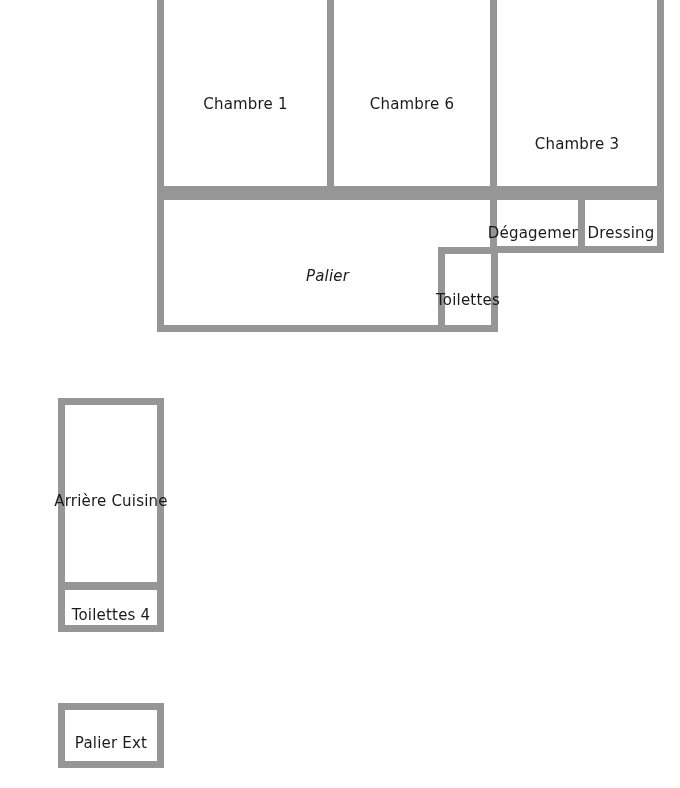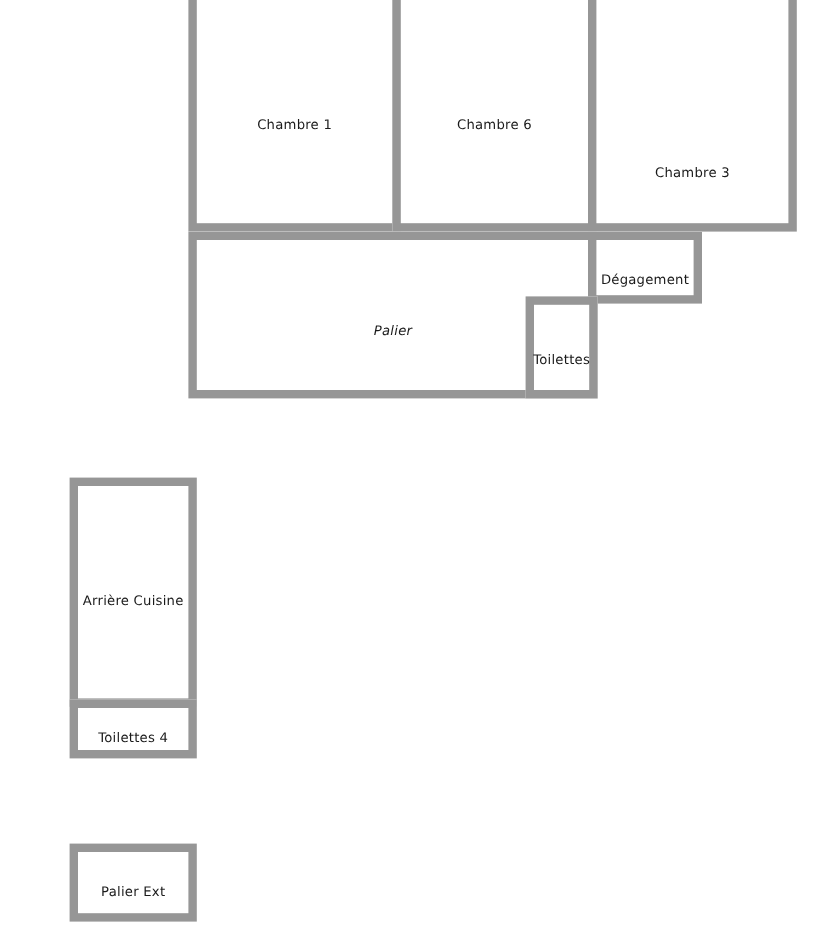--- a/index.html
+++ b/index.html
@@ -23,21 +23,21 @@
     position: absolute;
     box-sizing: border-box;
     background: #ffffff;
     border-style: solid;
     border-color: #969696;
     display: flex;
     align-items: center;
     justify-content: center;
   }
   .room-label {
-    font-size: 11px;
+    font-size: 15px;
     color: #1a1a1a;
     line-height: 1;
     white-space: nowrap;
     letter-spacing: 0.2px;
     text-align: left;
     pointer-events: none;
   }
   .label-anchor {
     position: absolute;
     left: 50%;
@@ -63,20 +63,23 @@
       </div>
       <div class="room" style="left: 490px; top: -7px; width: 174px; height: 200px; border-width: 7px; border-color: rgb(150, 150, 150); background: rgb(255, 255, 255);">
         <span class="room-label label-anchor" style="color: rgb(26, 26, 26); top: 104px; margin-top: 40px;">Chambre 3</span>
       </div>
       <div class="room" style="left: 157px; top: 193px; width: 341px; height: 139px; border-width: 7px; border-color: rgb(150, 150, 150); background: rgb(255, 255, 255); font-style: italic;">
         <span class="room-label label-anchor" style="color: rgb(26, 26, 26); top: 76px;">Palier</span>
       </div>
       <div class="room" style="left: 490px; top: 193px; width: 95px; height: 60px; border-width: 7px; border-color: rgb(150, 150, 150); background: rgb(255, 255, 255);">
         <span class="room-label label-anchor" style="color: rgb(26, 26, 26); top: 33px;">Dégagement</span>
       </div>
+      <div class="room" style="left: 578px; top: 193px; width: 86px; height: 60px; border-width: 7px; border-color: rgb(150, 150, 150); background: rgb(255, 255, 255);">
+        <span class="room-label label-anchor" style="color: rgb(26, 26, 26); top: 33px;">Dressing</span>
+      </div>
       <div class="room" style="left: 438px; top: 247px; width: 60px; height: 85px; border-width: 7px; border-color: rgb(150, 150, 150); background: rgb(255, 255, 255);">
         <span class="room-label label-anchor" style="color: rgb(26, 26, 26); top: 46px;">Toilettes</span>
       </div>
     </div>
     <div style="position: absolute; left: 0px; top: 0px; width: 100%; height: 100%;">
       <div class="room overflow" style="left: 58px; top: 398px; width: 106px; height: 191px; border-width: 7px; border-color: rgb(150, 150, 150); background: rgb(255, 255, 255);">
         <span class="room-label label-anchor" style="color: rgb(26, 26, 26); top: 96px;">Arrière Cuisine</span>
       </div>
       <div class="room" style="left: 58px; top: 583px; width: 106px; height: 49px; border-width: 7px; border-color: rgb(150, 150, 150); background: rgb(255, 255, 255);">
         <span class="room-label label-anchor" style="color: rgb(26, 26, 26); top: 25px;">Toilettes 4</span>

